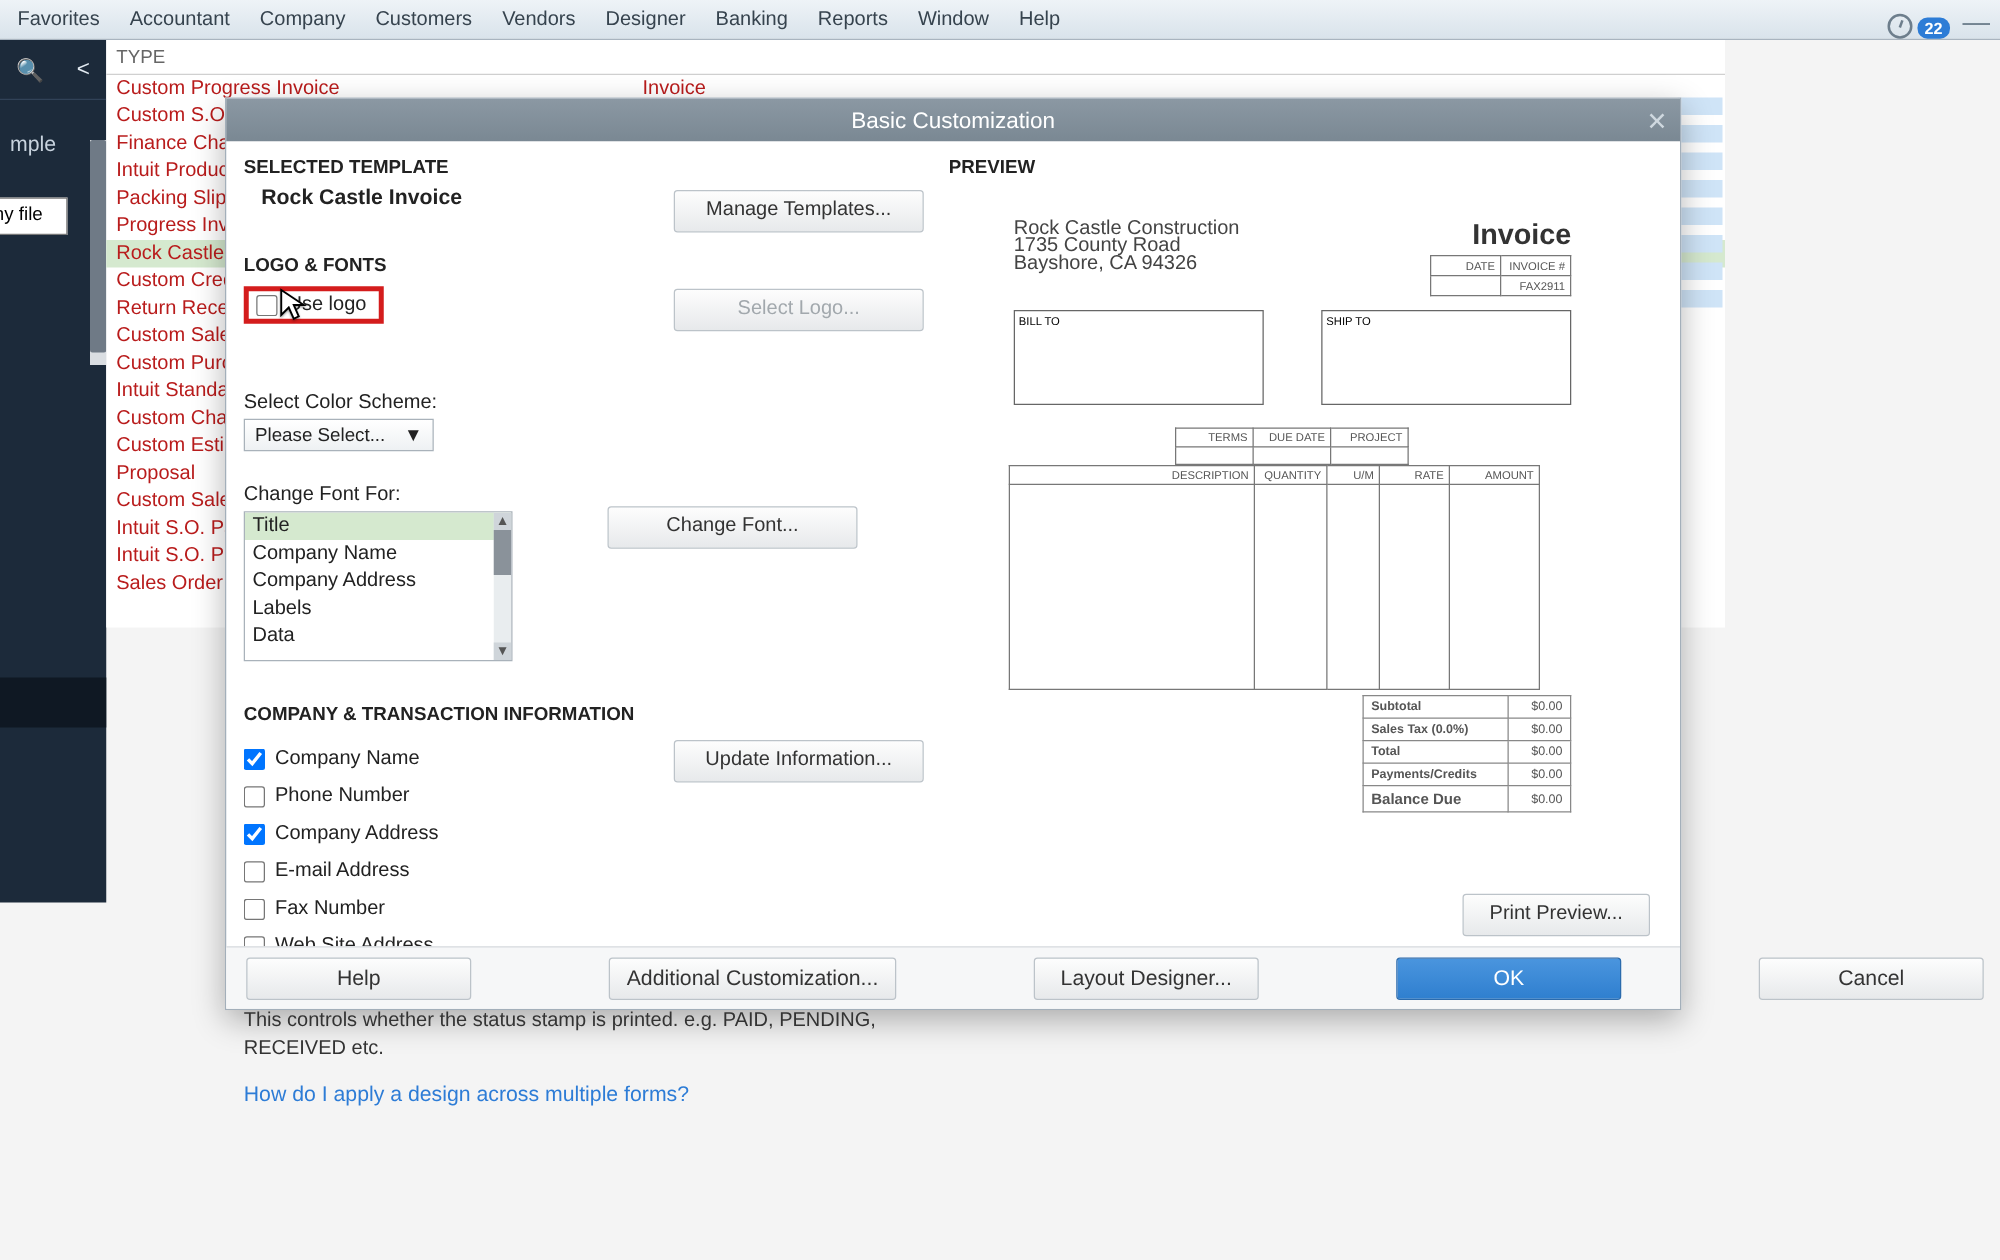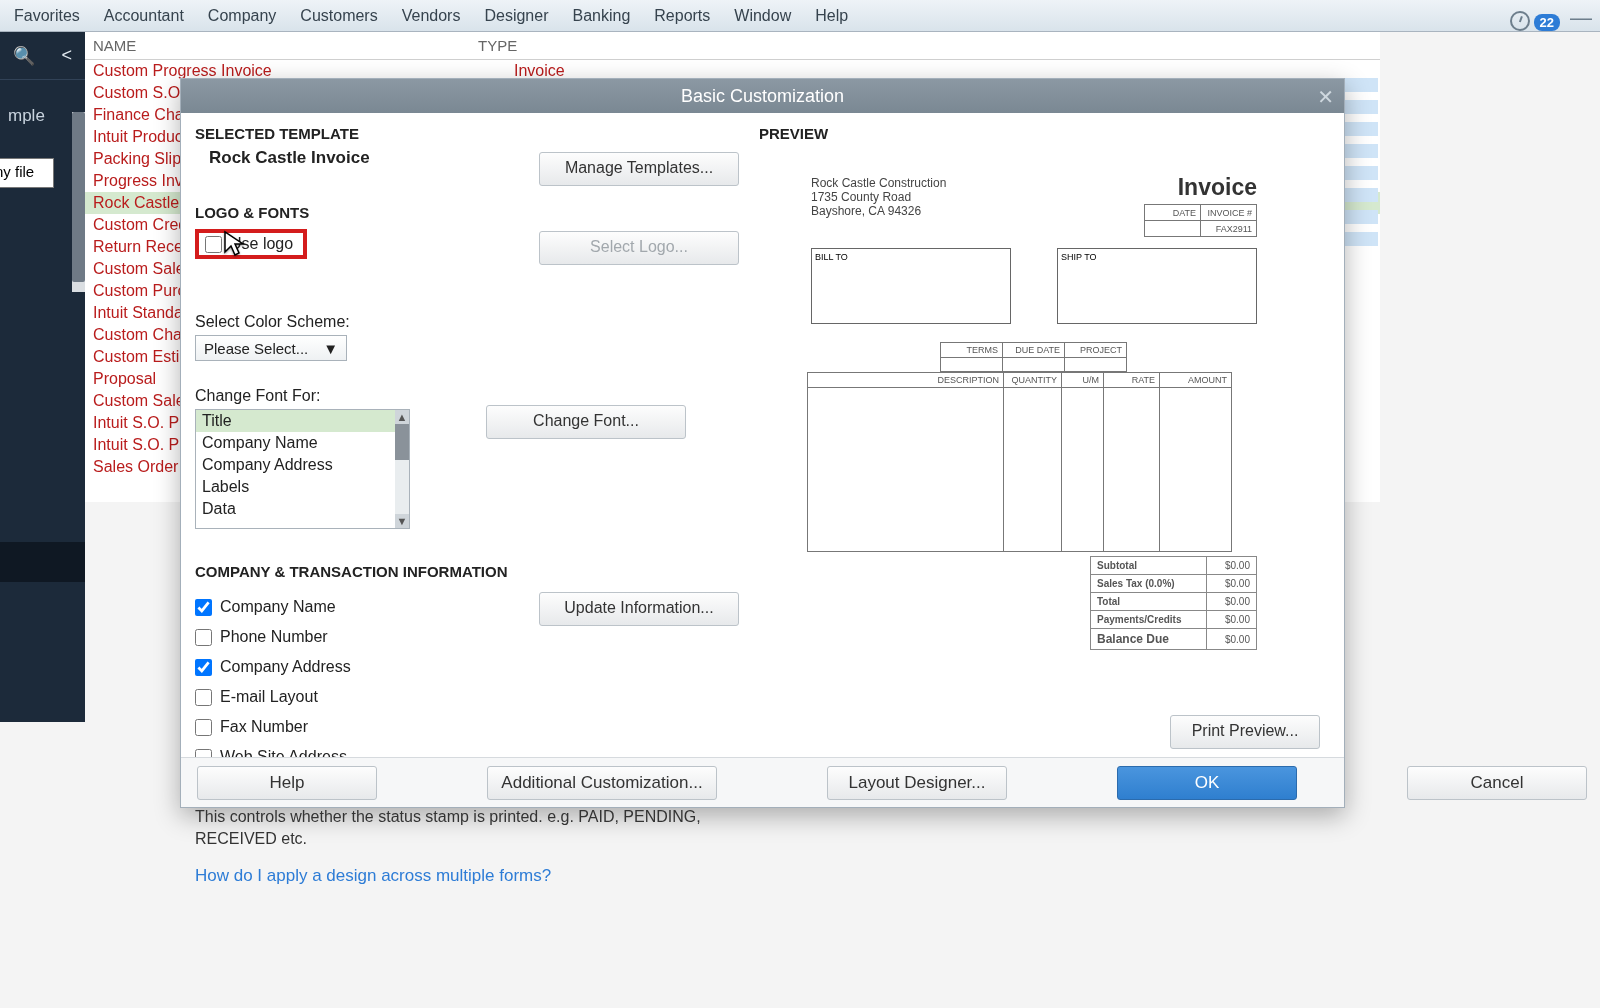--- a/index.html
+++ b/index.html
@@ -72,21 +72,21 @@
 .status{margin-top:10px;font-size:16px;}
 .statustxt{margin-top:6px;font-size:16px;color:#333;line-height:22px;}
 .helplink{margin-top:16px;color:#2d7cd6;font-size:17px;cursor:pointer;}
 .dlgfoot{position:absolute;left:0;bottom:0;right:0;height:50px;border-top:1px solid #d6dade;display:flex;align-items:center;gap:110px;padding:0 16px;background:#f6f7f8;}
 .fbtn{flex:0 0 auto;min-width:180px;height:34px;background:linear-gradient(#fdfdfd,#e7e9eb);border:1px solid #bcc3c9;border-radius:3px;font-size:17px;color:#333;text-align:center;padding-top:6px;cursor:pointer;}
 .fbtn.primary{background:linear-gradient(#4a95de,#2f7fcf);color:#fff;border-color:#2b6bad;}
 .ppbtn{position:absolute;right:24px;bottom:58px;}
 
 
 .preview{border:0px;margin-top:6px;position:relative;width:520px;height:580px;}
-.preview .pcompany{font-size:12px;color:#444;position:absolute;left:52px;top:28px;line-height:14px;}
+.preview .pcompany{font-size:16px;color:#444;position:absolute;left:52px;top:28px;line-height:14px;}
 .preview .ptitle{position:absolute;right:22px;top:26px;font-size:23px;font-weight:bold;color:#333;}
 .preview table{border-collapse:collapse;}
 .preview td,.preview th{border:1px solid #777;font-size:9px;text-align:right;padding:2px 4px;color:#555;}
 .preview .datebox{position:absolute;right:22px;top:56px;}
 .preview .datebox td{width:56px;height:16px;}
 .preview .billto{position:absolute;left:52px;top:100px;border:1px solid #666;width:200px;height:76px;font-size:9px;padding:3px;}
 .preview .shipto{position:absolute;right:22px;top:100px;border:1px solid #666;width:200px;height:76px;font-size:9px;padding:3px;}
 .preview .termsbox{position:absolute;right:152px;top:194px;}
 .preview .termsbox td{width:62px;height:14px;}
 .preview .linetbl{position:absolute;left:48px;top:224px;}
@@ -129,21 +129,20 @@
   </div>
   <div class="mple">mple</div>
 </div>
 <div class="nyfile">ny file</div>
 <div class="darkband"></div>
 <div class="scrolltrack"></div>
 <div class="scrollthumb"></div>
 
 <div class="listwrap">
   <div class="thead">
-    <div class="c1">NAME</div>
     <div class="c2">TYPE</div>
   </div>
   <div class="tbody" id="tbody">
       <div class="row">
         <div class="c1">Custom Progress Invoice</div>
         <div class="c2">Invoice</div>
       </div>
       <div class="row">
         <div class="c1">Custom S.O.</div>
         <div class="c2"></div>
@@ -293,21 +292,21 @@
             <label class="chk">
                 <input type="checkbox" style="">
                 <span>Phone Number</span>
               </label>
             <label class="chk">
                 <input type="checkbox" checked="" style="">
                 <span>Company Address</span>
               </label>
             <label class="chk">
                 <input type="checkbox" style="">
-                <span>E-mail Layout</span>
+                <span>E-mail Address</span>
               </label>
             <label class="chk">
                 <input type="checkbox" style="">
                 <span>Fax Number</span>
               </label>
             <label class="chk">
                 <input type="checkbox" style="">
                 <span>Web Site Address</span>
               </label>
           </div>

